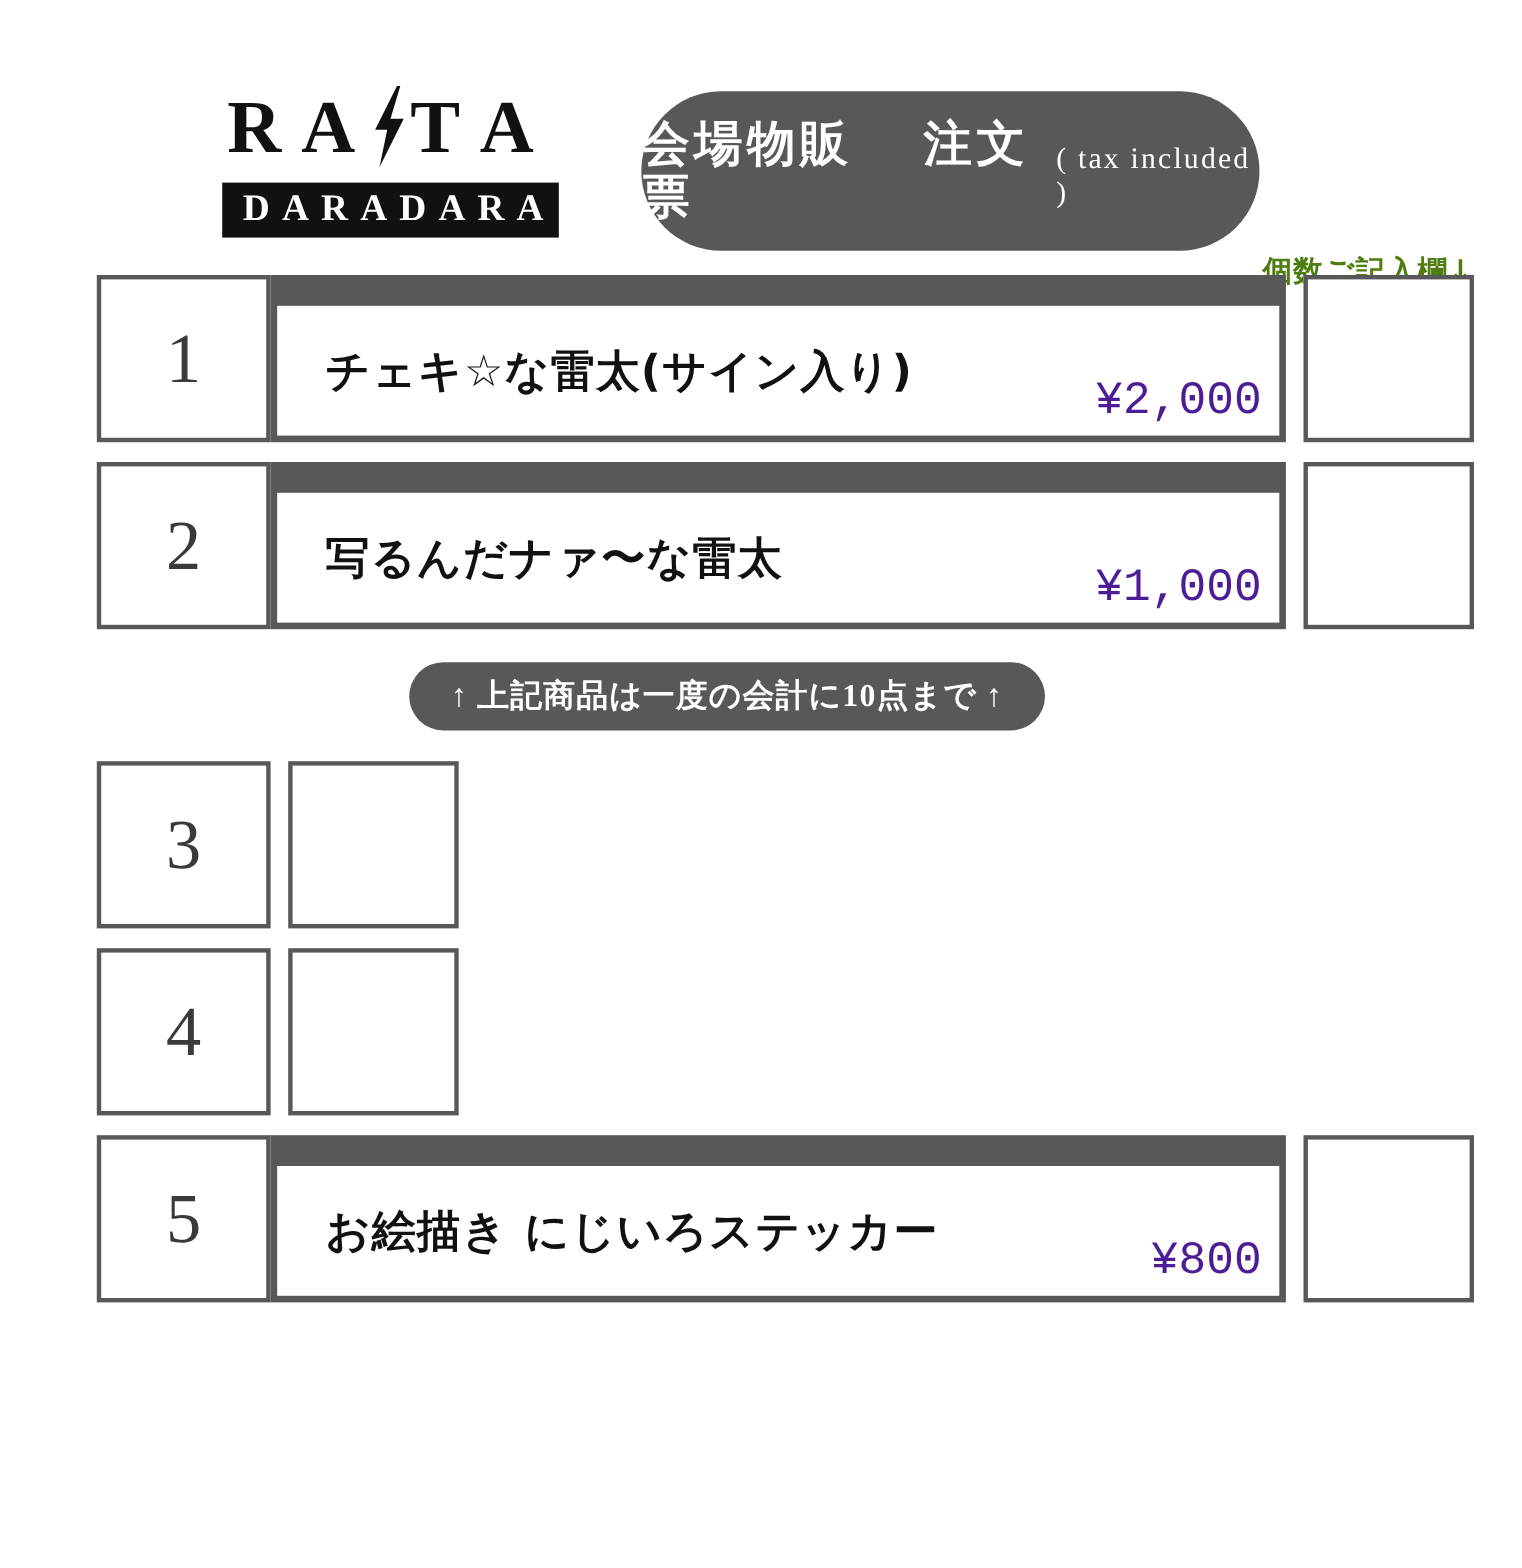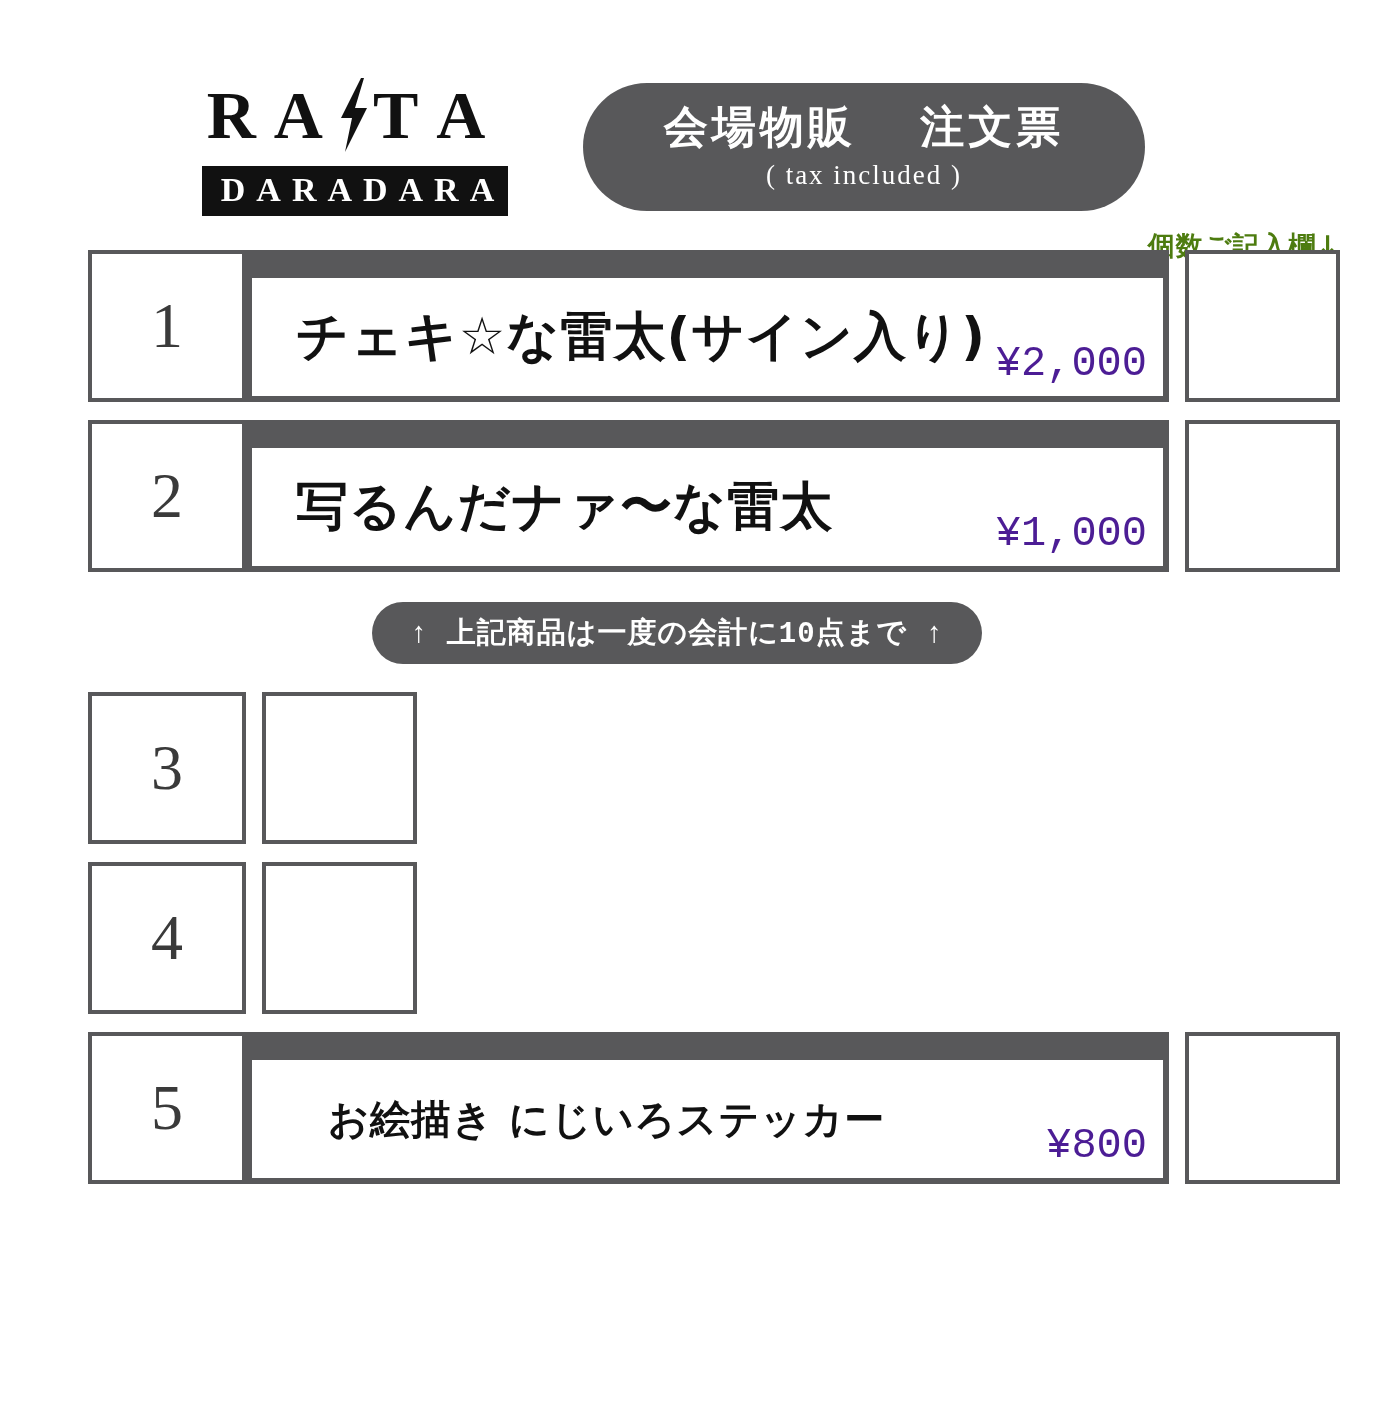--- a/index.html
+++ b/index.html
@@ -64,26 +64,26 @@
     width: 290px;
     margin-left: auto;
     margin-right: auto;
   }
 
   .title-pill {
     position: absolute;
     left: 583px;
     top: 83px;
     width: 562px;
-    height: 128px;
+    height: 145px;
     background: #58585a;
     border-radius: 74px;
     color: #ffffff;
     display: flex;
-    flex-direction: column;
+    flex-direction: row;
     align-items: center;
     justify-content: center;
   }
   .title-main {
     font-family: "DejaVu Sans", sans-serif;
     font-weight: bold;
     font-size: 44px;
     letter-spacing: 4px;
     line-height: 1.1;
   }
@@ -153,26 +153,26 @@
     width: 100%;
     display: flex;
     align-items: center;
     justify-content: space-between;
     padding: 0 10px 0 44px;
     box-sizing: border-box;
   }
   .item-name {
     font-family: "DejaVu Sans", sans-serif;
     font-weight: bold;
-    font-size: 52px;
+    font-size: 40px;
     letter-spacing: 1px;
     color: #111;
     white-space: nowrap;
   }
-  .item-name.small { font-size: 40px; margin-left: 32px; }
+  .item-name.small { font-size: 40px; }
   .item-price {
     font-family: Liberation Mono, monospace;
     font-size: 42px;
     color: #4c1d95;
     align-self: flex-end;
     padding-bottom: 8px;
     padding-right: 6px;
     white-space: nowrap;
   }
 
@@ -195,21 +195,21 @@
   }
   .note-pill {
     background: #58585a;
     color: #fff;
     border-radius: 34px;
     height: 62px;
     display: flex;
     align-items: center;
     justify-content: center;
     padding: 0 38px;
-    font-family: Liberation Mono, monospace;
+    font-family: Liberation Serif, serif;
     font-weight: bold;
     font-size: 29px;
     letter-spacing: 1px;
   }
 </style>
 </head>
 <body>
 
 <div class="header">
 

